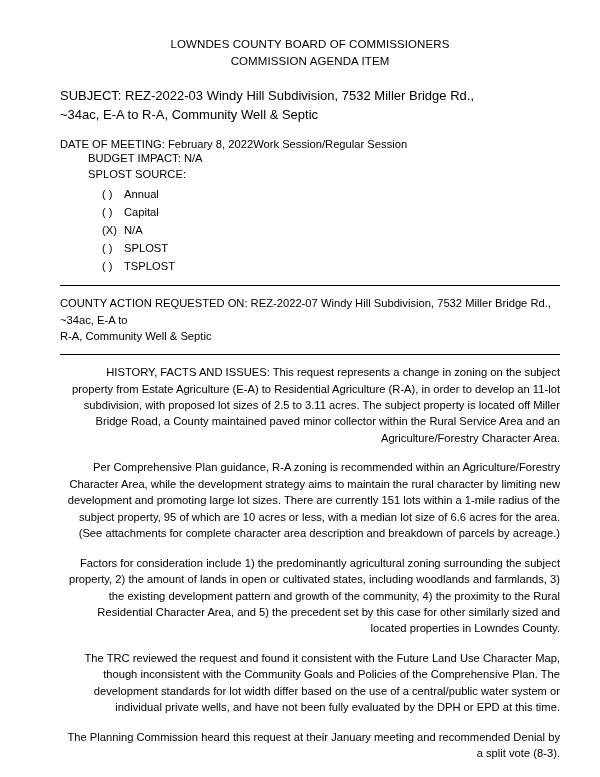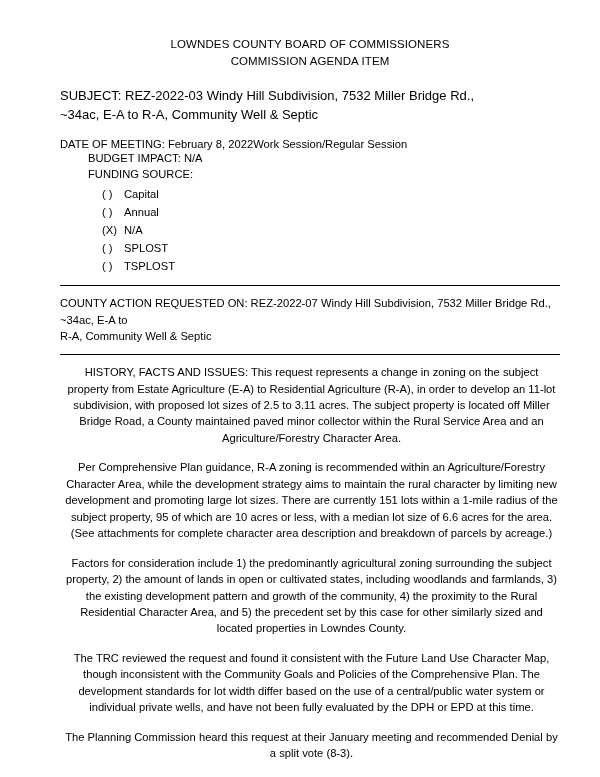--- a/index.html
+++ b/index.html
@@ -76,21 +76,21 @@
   }
   .action-block {
     font-size: 11.2px;
     line-height: 1.45;
     margin-bottom: 0;
   }
   p.para {
     margin: 0 0 13px 3px;
     font-size: 11.2px;
     line-height: 1.47;
-    text-align: center;
+    text-align: right;
   }
 </style>
 </head>
 <body>
 
 <div class="page">
 
   <div class="title-block">
     <div class="title-line">LOWNDES COUNTY BOARD OF COMMISSIONERS</div>
     <div class="title-line">COMMISSION AGENDA ITEM</div>
@@ -101,27 +101,27 @@
     <div>~34ac, E-A to R-A, Community Well &amp; Septic</div>
   </div>
 
   <div class="meeting-row">
     <div>DATE OF MEETING: February 8, 2022</div>
     <div class="meeting-right">Work Session/Regular Session</div>
   </div>
 
   <div class="budget-block">
     <div>BUDGET IMPACT: N/A</div>
-    <div>FUNDING SOURCE:</div>
+    <div>SPLOST SOURCE:</div>
     <ul class="funding-list">
       <li>
-        <span class="fund-mark">( )</span><span>Capital</span>
+        <span class="fund-mark">( )</span><span>Annual</span>
       </li>
       <li>
-        <span class="fund-mark">( )</span><span>Annual</span>
+        <span class="fund-mark">( )</span><span>Capital</span>
       </li>
       <li>
         <span class="fund-mark">(X)</span><span>N/A</span>
       </li>
       <li>
         <span class="fund-mark">( )</span><span>SPLOST</span>
       </li>
       <li>
         <span class="fund-mark">( )</span><span>TSPLOST</span>
       </li>

